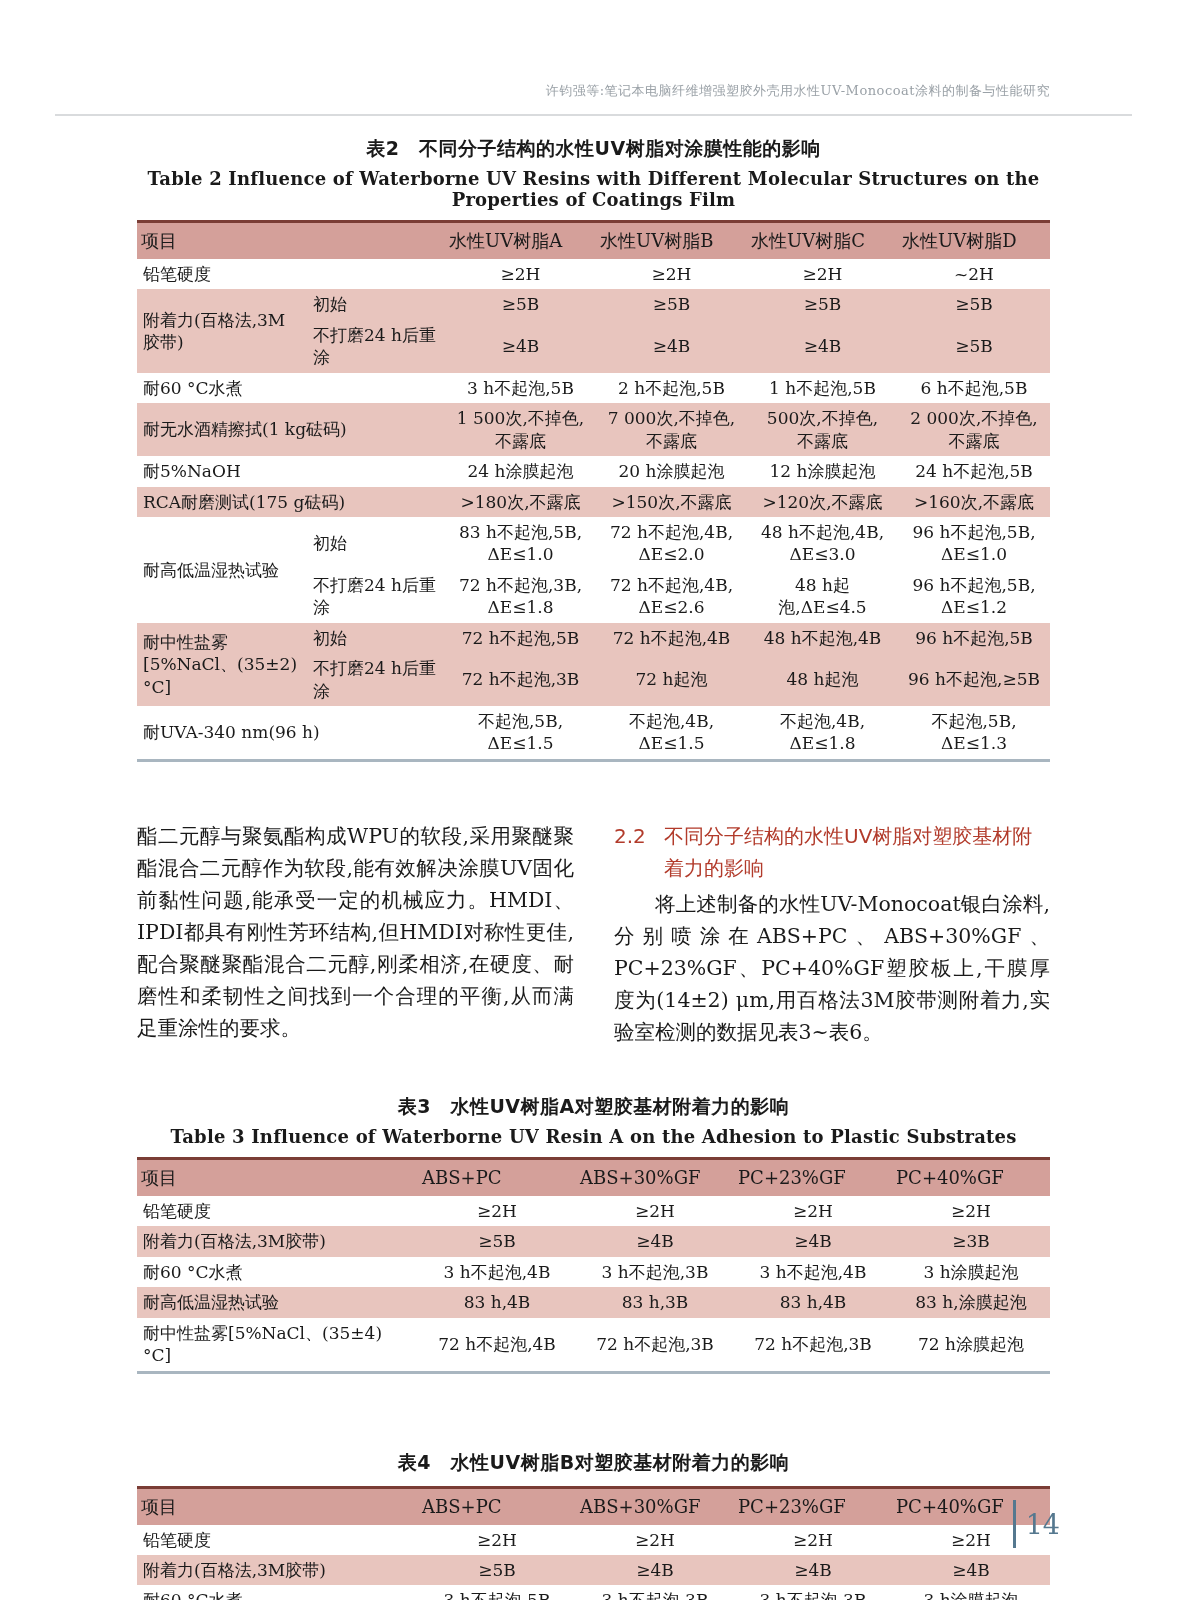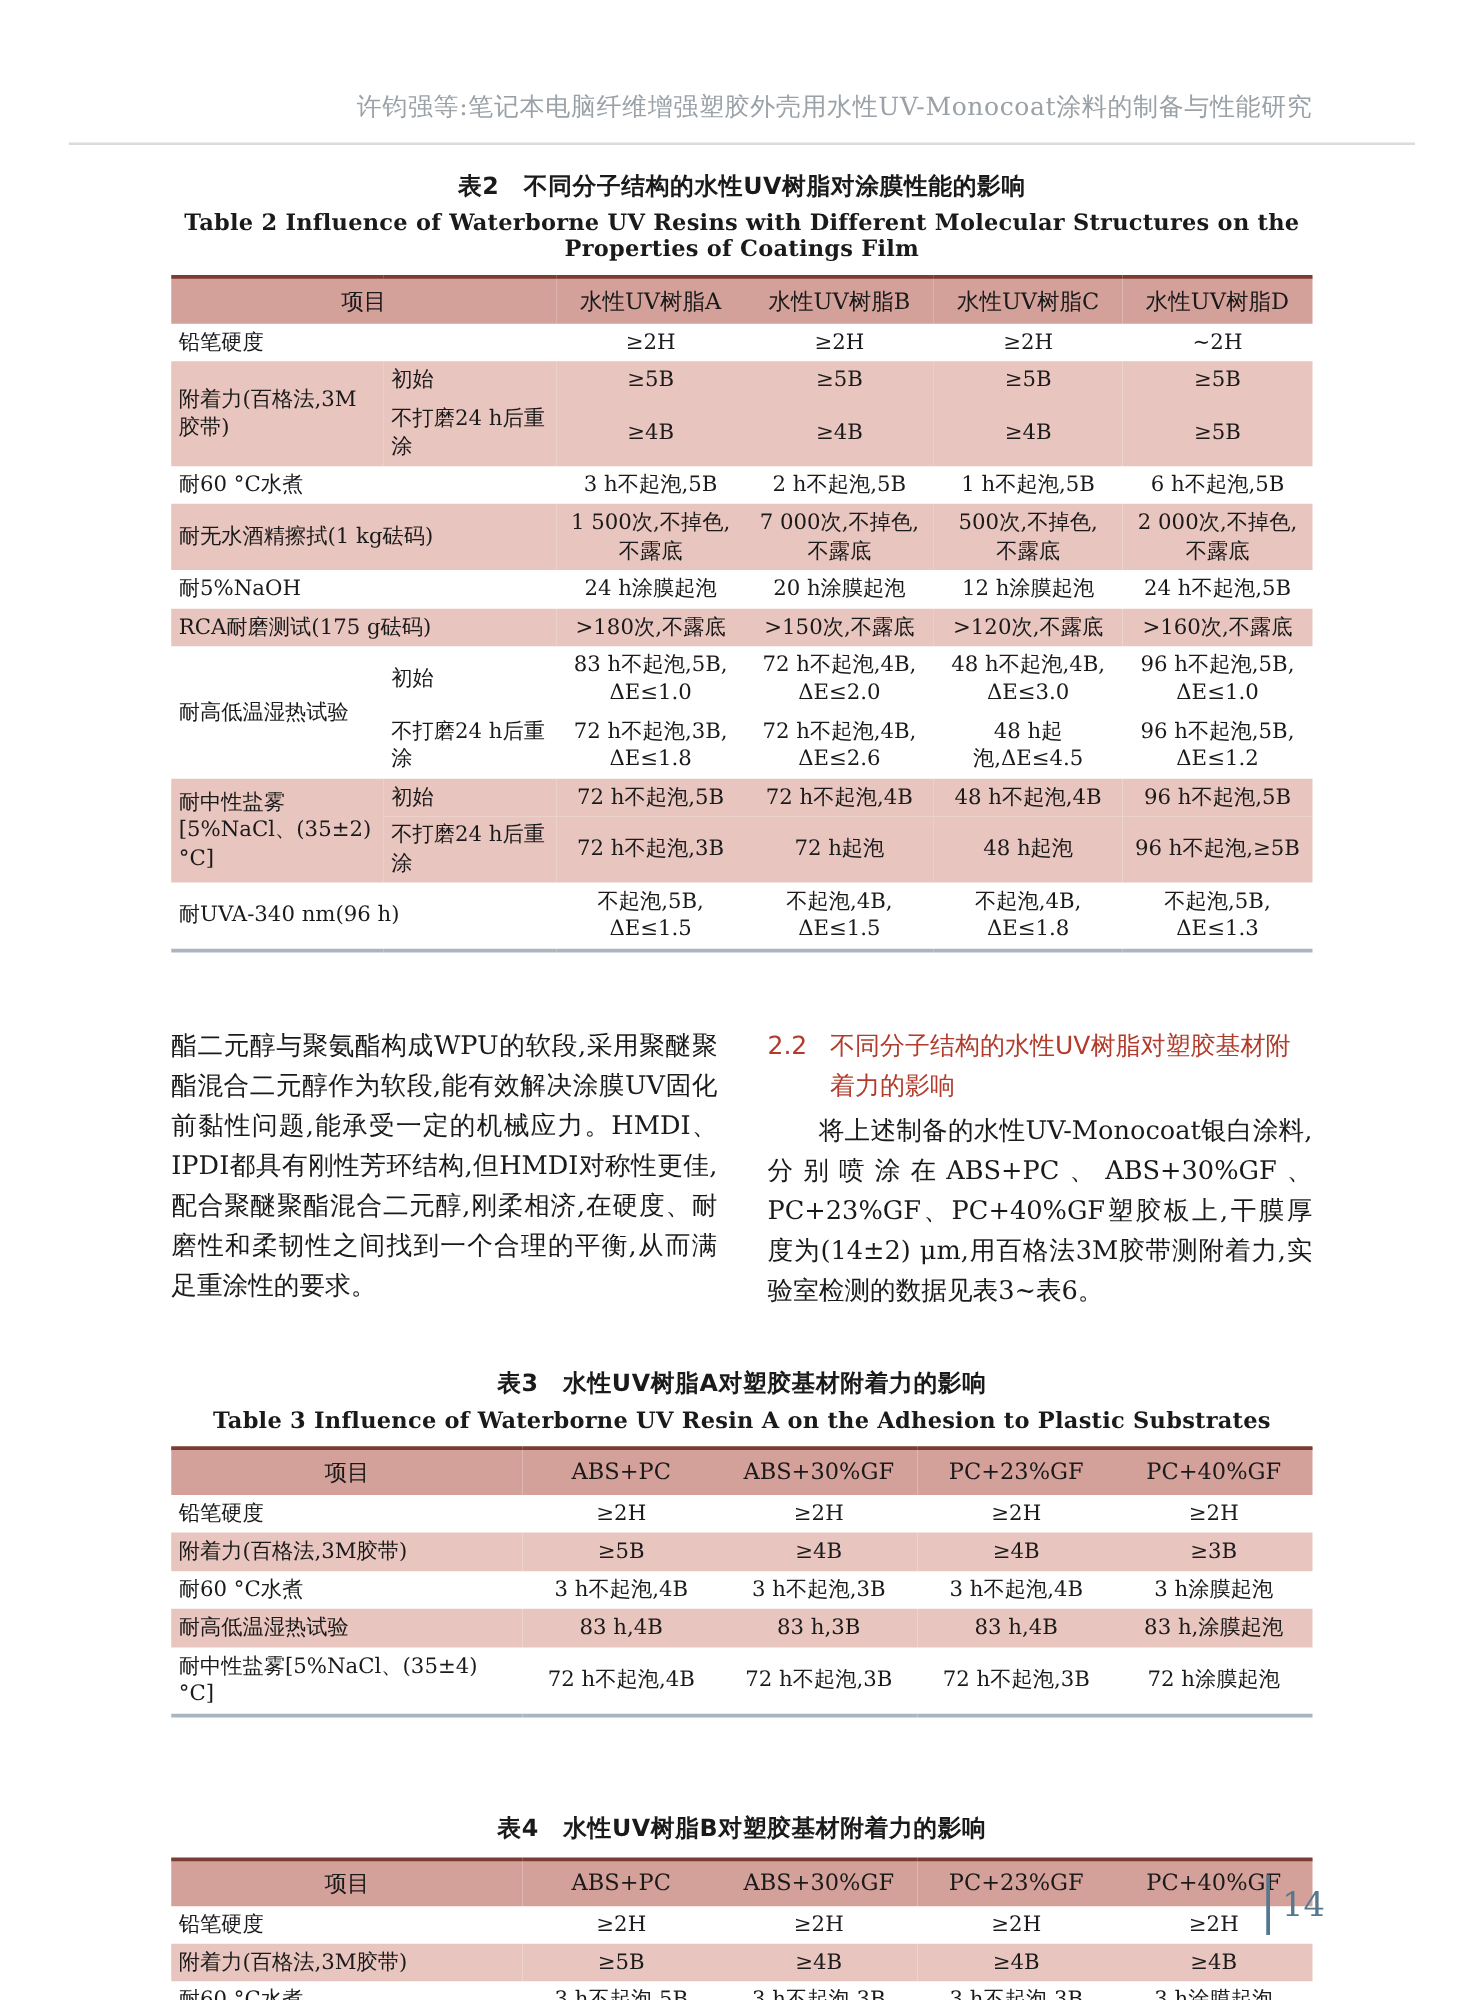--- a/index.html
+++ b/index.html
@@ -13,22 +13,22 @@
     --rule:#d9dbdd;
   }
   *{margin:0;padding:0;box-sizing:border-box;}
   html,body{background:#ffffff;}
   body{
     width:1187px;height:1600px;position:relative;overflow:hidden;
     font-family:"DejaVu Serif","Liberation Serif",serif;
     color:#1a1a1a;
   }
   .running-head{
-    position:absolute;top:72px;right:137px;
-    font-size:20px;color:var(--headgray);
+    position:absolute;top:82px;right:137px;
+    font-size:13px;color:var(--headgray);
     letter-spacing:0.5px;
   }
   .head-rule{
     position:absolute;top:114px;left:55px;width:1077px;
     border-top:2px solid var(--rule);
   }
   .content{position:absolute;left:137px;top:0;width:913px;}
   .caption{ text-align:center; }
   .caption .cn{
     font-family:"DejaVu Sans","Liberation Sans",sans-serif;
@@ -43,21 +43,21 @@
   table.datatable{
     width:913px;border-collapse:collapse;table-layout:fixed;
     margin-top:10px;
     border-top:3px solid var(--table-top);
     border-bottom:3px solid var(--table-bottom);
     font-size:17px;
   }
   table.datatable th{
     background:var(--header-row);
     font-weight:normal;font-size:18px;
-    padding:6px 4px;text-align:center;vertical-align:middle;
+    padding:6px 4px;text-align:left;vertical-align:middle;
   }
   table.datatable td{
     padding:4px 4px;text-align:center;vertical-align:middle;
     line-height:1.32;white-space:pre-line;
   }
   table.datatable td.lbl{text-align:left;padding-left:6px;}
   table.datatable tr.shade td{background:var(--stripe);}
   .bodytext{
     margin-top:58px;display:flex;gap:40px;
     font-size:20.5px;line-height:32px;text-align:justify;

